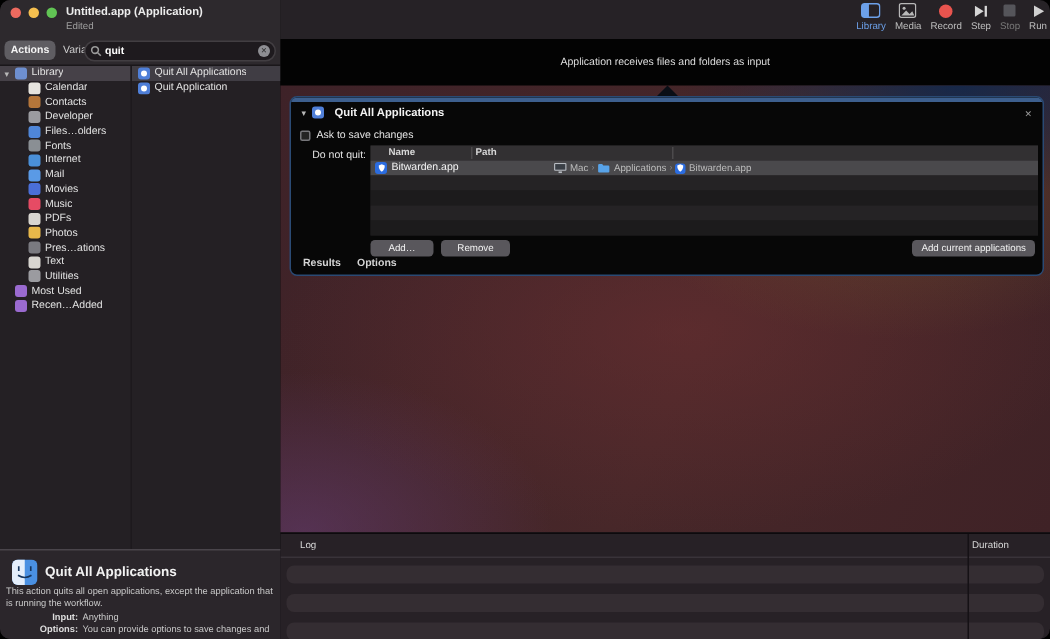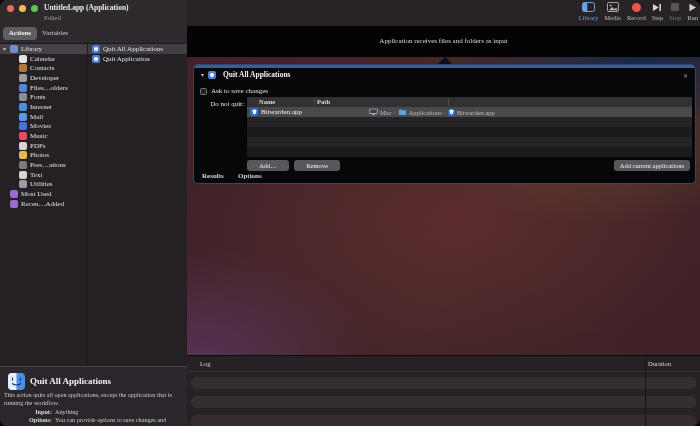--- a/index.html
+++ b/index.html
@@ -1,17 +1,17 @@
 <!DOCTYPE html>
 <html><head>
 <meta charset="utf-8">
 <style>
   html,body{margin:0;padding:0;background:#000;}
   #app{position:relative;width:700px;height:426px;background:#000;border-radius:7px;overflow:hidden;
-       font-family:Liberation Serif, serif;-webkit-user-select:none;}
+       font-family:Liberation Sans, sans-serif;-webkit-user-select:none;}
   .abs{position:absolute;}
 
   
   #left{position:absolute;left:0;top:0;width:187px;height:426px;background:#242024;}
   #left-header{position:absolute;left:0;top:0;width:187px;height:44px;background:#2d292d;
                border-bottom:1px solid #1a171a;box-sizing:border-box;}
   .tl{position:absolute;top:5px;width:7px;height:7px;border-radius:50%;}
   .win-title{position:absolute;left:44px;top:3px;font-size:7.5px;font-weight:bold;color:#ececec;white-space:nowrap;}
   .win-sub{position:absolute;left:44px;top:13.5px;font-size:6.5px;color:#9e9e9e;}
   .seg{position:absolute;left:3px;top:27px;width:34px;height:13px;background:#5f5d62;border-radius:4px;
@@ -121,20 +121,30 @@
 
   <div id="left">
     <div id="left-header">
       <span class="tl" id="tl-close" style="left:7px;background:#ee6a5f"></span>
       <span class="tl" id="tl-min" style="left:19px;background:#f5bf4f"></span>
       <span class="tl" id="tl-zoom" style="left:31px;background:#61c454"></span>
       <div class="win-title">Untitled.app (Application)</div>
       <div class="win-sub">Edited</div>
       <div class="seg">Actions</div>
       <div class="vartab">Variables</div>
+      <div class="searchbox">
+        <span class="s-icn" id="search-icn">
+            <svg width="8" height="8" viewBox="0 0 10 10">
+              <circle cx="4.2" cy="4.2" r="2.8" fill="none" stroke="#9a9a9a" stroke-width="1.3"></circle>
+              <line x1="6.4" y1="6.4" x2="9" y2="9" stroke="#9a9a9a" stroke-width="1.3"></line>
+            </svg>
+          </span>
+        <input class="search-input" value="quit" style="">
+        <span class="clearbtn">✕</span>
+      </div>
     </div>
 
     <div id="sidebar-list">
         <div class="srow sel" style="padding-left: 3px;">
           <span class="disc">▾</span>
           <span class="chip" style="background: rgb(110, 143, 208);"></span>
           <span class="rlabel">Library</span>
         </div>
         <div class="srow" style="padding-left: 19px;">
           <span class="chip" style="background: rgb(230, 228, 223);"></span>

